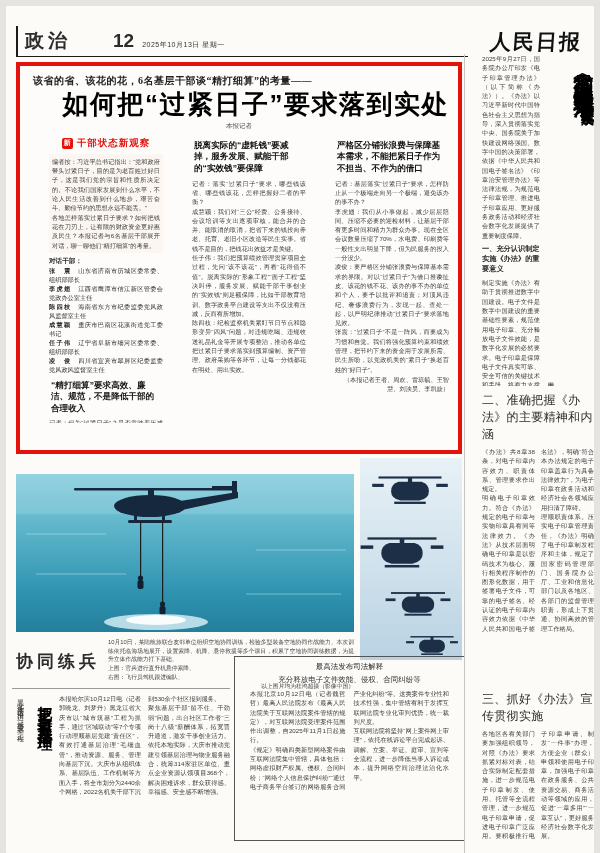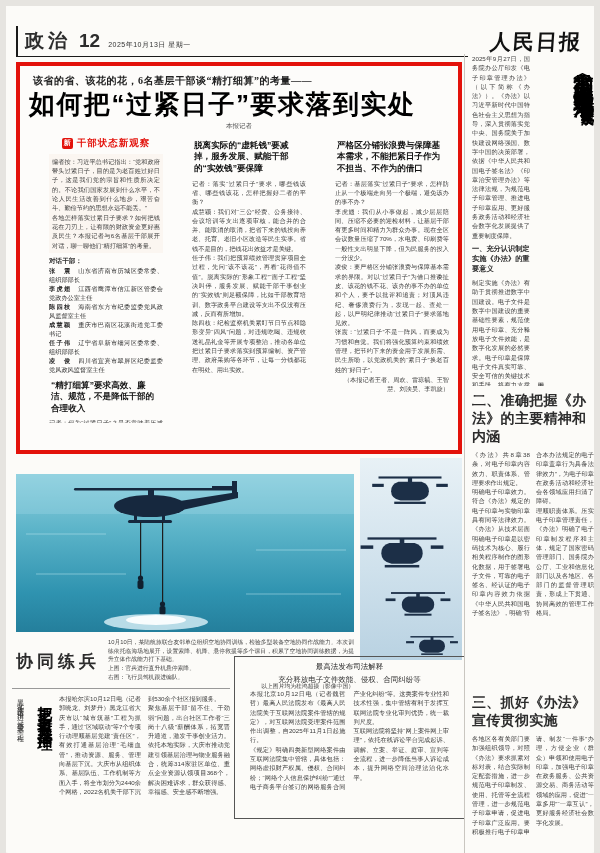--- a/index.html
+++ b/index.html
@@ -5,29 +5,29 @@
   html,body{margin:0;padding:0;background:#e6e4e0;}
   .stage{position:relative;width:600px;height:853px;background:#e6e4e0;overflow:hidden;
          font-family:"Liberation Sans","DejaVu Sans",sans-serif;color:#2c2c2c;border-radius:8px;}
   .paper{position:absolute;left:6px;top:6px;width:588px;height:847px;background:#fcfbf8;overflow:hidden;}
 
   
   .hdr{position:absolute;left:10px;top:20px;width:568px;height:34px;}
   .hdr-rule{position:absolute;left:0;top:30px;width:452px;border-bottom:1.6px solid #1a1a1a;}
   .hdr-left{position:absolute;left:0;top:0;border-left:2px solid #1a1a1a;padding:2px 0 2px 7px;display:flex;align-items:baseline;gap:8px;}
   .sec-name{font-size:19px;font-weight:bold;letter-spacing:4px;}
-  .sec-num{font-size:19px;font-weight:bold;font-family:"Liberation Sans",sans-serif;}
+  .sec-num{font-size:19px;font-weight:bold;font-family:"Liberation Sans",sans-serif;margin-left:34px;}
   .hdr-date{font-size:7px;color:#333;letter-spacing:.5px;}
   .masthead{position:absolute;right:2px;top:2px;font-family:"DejaVu Serif","Liberation Serif",serif;
             font-size:21px;font-weight:bold;transform:skewX(-4deg);letter-spacing:2px;color:#111;}
 
   
   .lead{position:absolute;left:10px;top:56px;width:446px;height:392px;border:4px solid #e3120b;background:#fdfcfa;box-sizing:border-box;padding:6px 9px;}
   .lead-kicker{font-size:10px;font-weight:bold;color:#222;letter-spacing:.5px;margin:2px 0 2px 4px;font-family:"Liberation Serif","DejaVu Serif",serif;}
-  .lead-headline{font-size:26px;font-weight:900;text-align:left;letter-spacing:1.5px;line-height:1.15;color:#000;}
+  .lead-headline{font-size:26px;font-weight:900;text-align:right;letter-spacing:1.5px;line-height:1.15;color:#000;}
   .lead-byline{font-size:6.5px;text-align:center;color:#555;margin:2px 0 4px;}
   .lead-cols{display:flex;gap:9px;height:288px;overflow:hidden;}
   .lcol{flex:1;overflow:hidden;margin-left:20px;}
   .badge-row{display:flex;align-items:center;justify-content:center;gap:4px;margin:2px 0 4px;}
   .badge-ico{display:inline-flex;align-items:center;justify-content:center;width:11px;height:11px;background:#e3120b;color:#fff;
              border-radius:2px;font-size:7px;font-weight:bold;}
   .badge-txt{color:#e3120b;font-weight:bold;font-size:9.5px;letter-spacing:1px;}
   .body-sm{font-size:6.2px;line-height:1.5;text-align:justify;white-space:pre-line;color:#3b3b3b;}
   .note{background:#fbf6f1;padding:3px 3px;}
   .dlg-label{font-size:6.6px;font-weight:bold;margin:4px 0 1px;}
@@ -47,37 +47,37 @@
   .cap-text{font-size:5.8px;line-height:1.5;text-align:justify;white-space:pre-line;color:#444;}
   .cap-credit{font-size:5.8px;text-align:right;color:#444;margin-top:1px;}
 
   
   .bl{position:absolute;left:6px;top:682px;width:218px;height:165px;border-top:1px solid #999;padding-top:5px;box-sizing:border-box;display:flex;gap:5px;overflow:hidden;}
   .v-kicker{writing-mode:vertical-rl;font-size:7px;letter-spacing:2px;color:#333;width:13px;font-family:"Liberation Serif","DejaVu Serif",serif;}
   .v-head{writing-mode:vertical-rl;font-size:15px;font-weight:900;letter-spacing:3px;width:24px;color:#000;}
   .bl-cols{flex:1;column-count:2;column-gap:7px;}
 
   
-  .bm{position:absolute;left:228px;top:650px;width:231px;height:163px;border:0.8px solid #555;box-sizing:border-box;padding:5px 15px;overflow:hidden;}
+  .bm{position:absolute;left:228px;top:650px;width:231px;height:185px;border:0.8px solid #555;box-sizing:border-box;padding:5px 15px;overflow:hidden;}
   .bm-kicker{font-size:7.5px;text-align:center;color:#222;margin-bottom:2px;}
   .bm-head{font-size:12.5px;font-weight:900;text-align:center;letter-spacing:.5px;line-height:1.2;}
   .bm-sub{font-size:7.5px;text-align:center;color:#333;margin:3px 0 4px;font-family:"Liberation Serif","DejaVu Serif",serif;}
   .bm-cols{column-count:2;column-gap:8px;height:138px;overflow:hidden;}
 
   
-  .rt{position:absolute;left:458px;top:48px;width:130px;height:799px;border-left:1px solid #c9c6c0;padding-left:7px;box-sizing:border-box;overflow:hidden;}
+  .rt{position:absolute;left:458px;top:48px;width:130px;height:799px;border-left:1px solid #c9c6c0;padding-left:17px;box-sizing:border-box;overflow:hidden;}
   .rt-top{display:flex;gap:6px;height:332px;overflow:hidden;}
   .rt-leftcol{width:58px;overflow:hidden;}
   .rt-vheadwrap{flex:1;position:relative;}
   .rt-vhead{position:absolute;right:0;top:4px;writing-mode:vertical-rl;height:318px;display:flex;}
   .rt-vmain{font-size:20px;font-weight:900;letter-spacing:2px;line-height:1;margin-left:8px;color:#000;}
   .rt-vsub{font-size:13px;font-weight:900;letter-spacing:1px;line-height:1;color:#000;}
   .rt-vby{position:absolute;left:0;bottom:2px;writing-mode:vertical-rl;font-size:5.8px;color:#444;letter-spacing:1px;}
   .rt-h1{font-size:7.2px;font-weight:bold;line-height:1.4;margin:4px 0;}
-  .rt-h2{font-size:14px;font-weight:bold;margin:6px 0 4px;letter-spacing:.3px;}
+  .rt-h2{font-size:12px;font-weight:normal;margin:6px 0 4px;letter-spacing:.3px;}
   .rt-cols{column-count:2;column-gap:6px;overflow:hidden;}
   .h240{height:238px;} .h160{height:166px;}
 
   svg{display:block;}
 </style>
 </head>
 <body>
 
 <div class="stage">
 <div class="paper">

